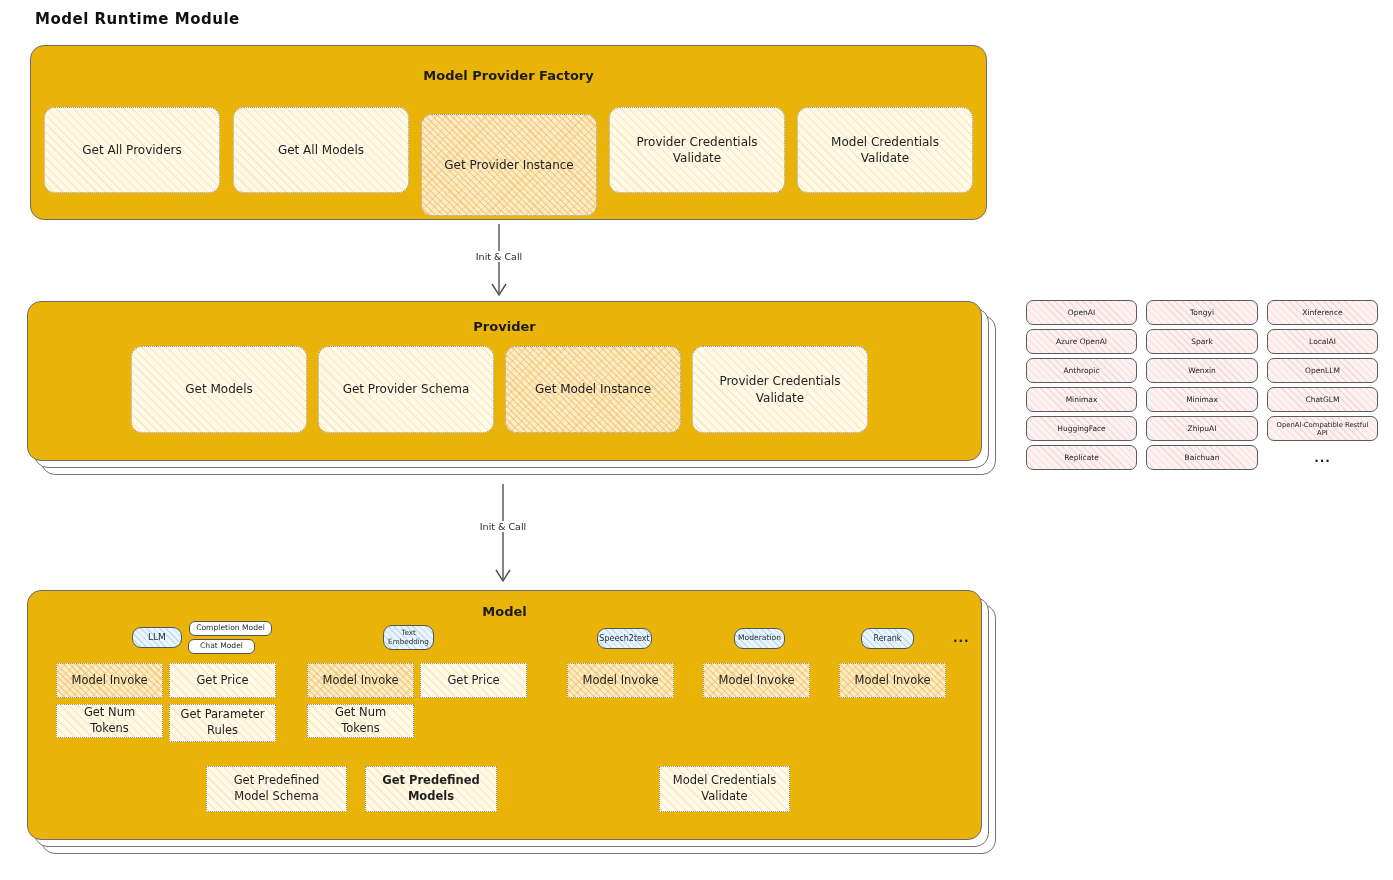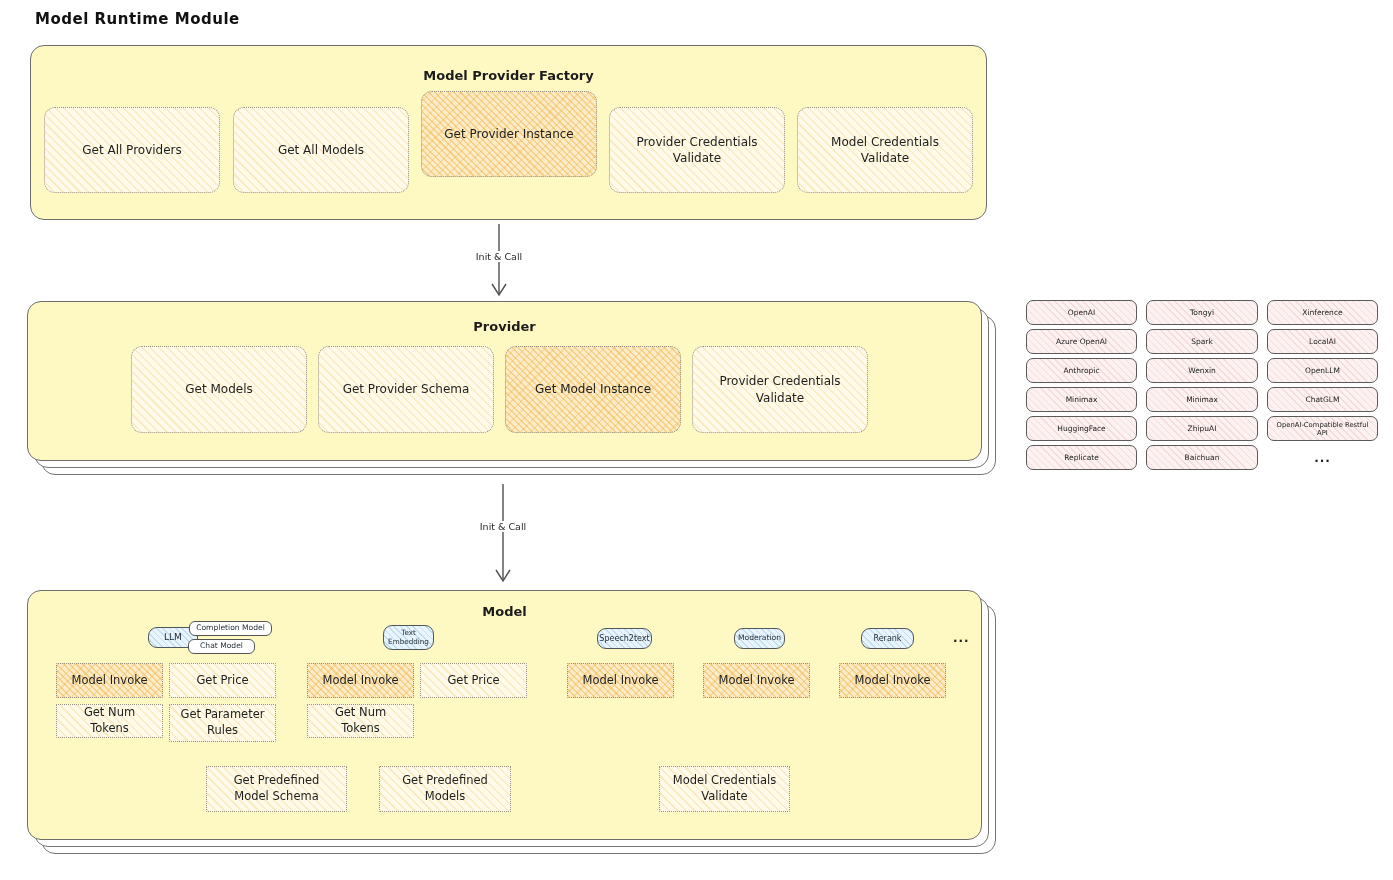--- a/index.html
+++ b/index.html
@@ -6,21 +6,21 @@
   body { background: #ffffff; font-family: "DejaVu Sans", sans-serif; color: #1b1b1b; }
   .page { position: relative; width: 1393px; height: 880px; background: #fff; overflow: hidden; }
 
   .diagram-title {
     position: absolute; left: 35px; top: 10px;
     font-size: 15px; font-weight: 700; letter-spacing: .5px; color: #111;
   }
 
   
   .panel {
-    position: absolute; background: #fef9c3;
+    position: absolute; background: #eab308;
     border: 1.5px solid #6e6e6e; border-radius: 14px;
   }
   .panel-echo {
     position: absolute; background: #fff;
     border: 1.4px solid #757575; border-radius: 14px;
   }
   .panel-title {
     position: absolute; left: 0; right: 0; text-align: center;
     font-size: 13px; font-weight: 600; color: #1b1b1b;
   }
@@ -91,21 +91,21 @@
 <body>
 
 <div class="page">
 
   <div class="diagram-title">Model Runtime Module</div>
 
   <section class="panel" style="left:30px; top:45px; width:957px; height:175px;">
     <div class="panel-title" style="top:22px;">Model Provider Factory</div>
     <div class="action-box" style="left:13px;  top:61px; width:176px; height:86px;">Get All Providers</div>
     <div class="action-box" style="left:202px; top:61px; width:176px; height:86px;">Get All Models</div>
-    <div class="action-box highlight" style="left:390px; top:45px; width:176px; height:86px;">Get Provider Instance</div>
+    <div class="action-box highlight" style="left:390px; top:68px; width:176px; height:102px;">Get Provider Instance</div>
     <div class="action-box" style="left:578px; top:61px; width:176px; height:86px;">Provider Credentials Validate</div>
     <div class="action-box" style="left:766px; top:61px; width:176px; height:86px;">Model Credentials Validate</div>
   </section>
 
   <div class="arrow" style="left:488px; top:224px;">
     <svg width="22" height="74">
       <line x1="11" y1="0" x2="11" y2="69" stroke="#4f4f4f" stroke-width="1.4"></line>
       <path d="M4 60 L11 71 L18 60" fill="none" stroke="#4f4f4f" stroke-width="1.4"></path>
     </svg>
   </div>
@@ -148,21 +148,21 @@
       <path d="M4 86 L11 97 L18 86" fill="none" stroke="#4f4f4f" stroke-width="1.4"></path>
     </svg>
   </div>
   <div class="arrow-label" style="left:503px; top:521px;">Init &amp; Call</div>
 
   <div class="panel-echo" style="left:41px; top:604px; width:955px; height:250px;"></div>
   <div class="panel-echo" style="left:34px; top:597px; width:955px; height:250px;"></div>
   <section class="panel" style="left:27px; top:590px; width:955px; height:250px;">
     <div class="panel-title" style="top:13px;">Model</div>
 
-    <div class="tag" style="left:104px; top:36px; width:50px; height:21px; font-size:9px;margin-left:16px;">LLM</div>
+    <div class="tag" style="left:104px; top:36px; width:50px; height:21px; font-size:9px;">LLM</div>
     <div class="tag plain" style="left:161px; top:30px; width:83px; height:15px;">Completion Model</div>
     <div class="tag plain" style="left:160px; top:48px; width:67px; height:15px;">Chat Model</div>
     <div class="tag" style="left:355px; top:34px; width:51px; height:25px; font-size:7.2px;">Text Embedding</div>
     <div class="tag" style="left:569px; top:37px; width:55px; height:21px; font-size:8px;">Speech2text</div>
     <div class="tag" style="left:706px; top:37px; width:51px; height:21px; font-size:7.6px;">Moderation</div>
     <div class="tag" style="left:833px; top:37px; width:53px; height:21px; font-size:8px;">Rerank</div>
     <div class="tag-ellipsis" style="left:925px; top:40px;">...</div>
 
     <div class="action-box sm highlight" style="left:28px;  top:72px; width:107px; height:35px;">Model Invoke</div>
     <div class="action-box sm" style="left:141px; top:72px; width:107px; height:35px;">Get Price</div>
@@ -170,17 +170,17 @@
     <div class="action-box sm" style="left:392px; top:72px; width:107px; height:35px;">Get Price</div>
     <div class="action-box sm highlight" style="left:539px; top:72px; width:107px; height:35px;">Model Invoke</div>
     <div class="action-box sm highlight" style="left:675px; top:72px; width:107px; height:35px;">Model Invoke</div>
     <div class="action-box sm highlight" style="left:811px; top:72px; width:107px; height:35px;">Model Invoke</div>
 
     <div class="action-box sm" style="left:28px;  top:113px; width:107px; height:34px;">Get Num Tokens</div>
     <div class="action-box sm" style="left:141px; top:113px; width:107px; height:38px;">Get Parameter Rules</div>
     <div class="action-box sm" style="left:279px; top:113px; width:107px; height:34px;">Get Num Tokens</div>
 
     <div class="action-box sm" style="left:178px; top:175px; width:141px; height:46px;">Get Predefined Model Schema</div>
-    <div class="action-box sm" style="left:351px; top:175px; width:132px; height:46px;">Get Predefined Models</div>
+    <div class="action-box sm" style="left:337px; top:175px; width:132px; height:46px;font-weight:bold;">Get Predefined Models</div>
     <div class="action-box sm" style="left:631px; top:175px; width:131px; height:46px;">Model Credentials Validate</div>
   </section>
 
 </div>
 
 </body></html>

